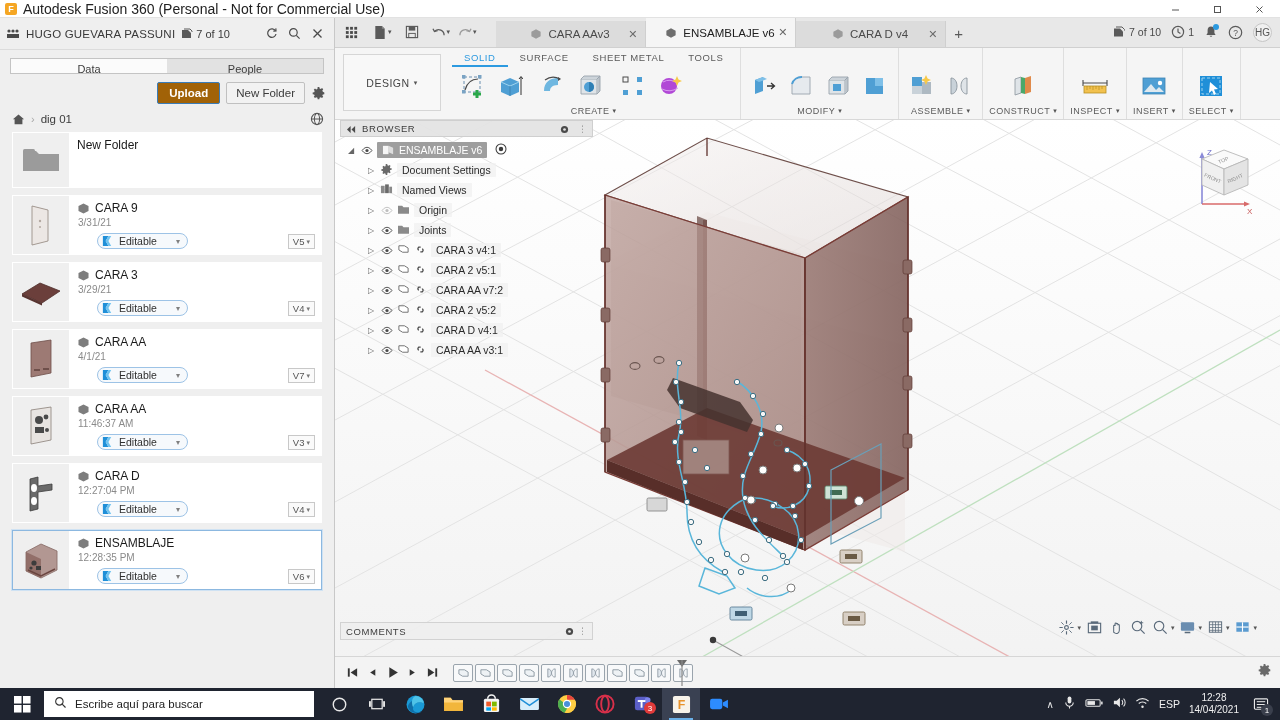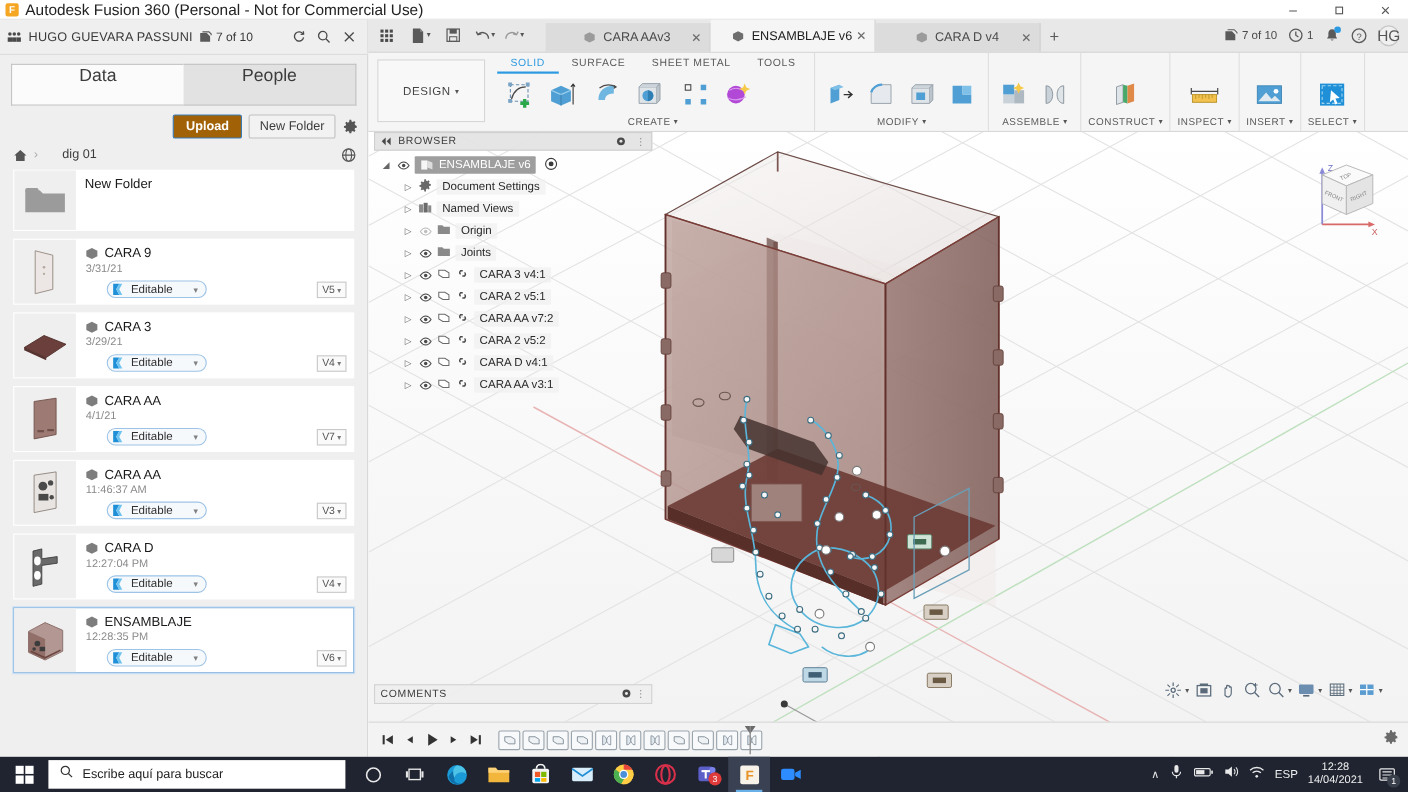--- a/index.html
+++ b/index.html
@@ -35,40 +35,40 @@
     height: 32px; display: flex; align-items: center; background: #efefef;
     border-bottom: 1px solid #dcdcdc; padding: 0 6px; gap: 6px;
   }
   .dp-ico { color: #4a4a4a; display: flex; align-items: center; }
   #dp-user { font-size: 11.5px; color: #3a3a3a; letter-spacing: .2px; flex: 0 0 auto; }
   #dp-count { font-size: 11px; color: #3a3a3a; display: flex; align-items: center; gap: 3px; }
   #dp-header .spacer { flex: 1; }
 
   #dp-tabs { display: flex; padding: 8px 10px 0 10px; }
   .dp-tab {
-    flex: 1; height: 38px; line-height: 21px; text-align: center;
-    font-size: 16px; color: #3c3c3c; border: 1px solid #c4c4c4; background: #e2e2e2;
+    flex: 1; height: 16px; line-height: 21px; text-align: center;
+    font-size: 11px; color: #3c3c3c; border: 1px solid #c4c4c4; background: #e2e2e2;
   }
   .dp-tab.active { background: #fbfbfb; border-right: none; }
   .dp-tab:last-child { border-left: none; }
 
   #dp-actions { display: flex; align-items: center; justify-content: flex-end;
                 gap: 6px; padding: 8px 8px 6px 0; }
   #btn-upload {
     background: #a16207; color: #fff; font-size: 11.5px; font-weight: bold;
     border: 1px solid #3a7cb8; border-radius: 2px; padding: 4px 11px; cursor: pointer;
   }
   #btn-newfolder {
     background: #f2f2f2; color: #3c3c3c; font-size: 11.5px;
     border: 1px solid #c0c0c0; border-radius: 2px; padding: 4px 9px; cursor: pointer;
   }
 
   #dp-crumb { display: flex; align-items: center; gap: 6px; padding: 2px 10px 6px 12px; }
   #dp-crumb .crumb-sep { color: #a8a8a8; font-size: 11px; }
-  #dp-crumb .crumb-txt { font-size: 11.5px; color: #3c3c3c; margin-left: 16px; }
+  #dp-crumb .crumb-txt { font-size: 11.5px; color: #3c3c3c; }
   #dp-crumb .spacer { flex: 1; }
 
   #dp-list { padding: 0 12px; height: 540px; overflow: hidden; }
   .dp-item {
     background: #fff; border: 1px solid transparent; display: flex;
     height: 60px; margin-bottom: 7px; position: relative;
   }
   .dp-item.selected { border: 1px solid #8cb8e0; box-shadow: 0 0 0 1px #cfe2f3; }
   .dp-item.folder { height: 56px; }
   .dp-thumb {
@@ -111,21 +111,21 @@
   }
   .doctab.active { background: #f5f5f5; color: #202020; height: 29px; }
   .doctab .tclose { position: absolute; right: 7px; font-size: 11px; color: #6a6a6a; }
   #tabstrip .plus { width: 26px; text-align: center; font-size: 15px; color: #5a5a5a;
                     line-height: 26px; cursor: pointer; }
   #tabstrip .right { margin-left: auto; display: flex; align-items: center; gap: 10px;
                      padding: 0 8px; height: 30px; }
   .tr-item { display: flex; align-items: center; gap: 3px; font-size: 10.5px; color: #4a4a4a;
              cursor: pointer; position: relative; }
   .avatar { width: 19px; height: 19px; border-radius: 50%; background: #f0f0f0;
-            border: 1px solid #c6c6c6; font-size: 14px; color: #555;
+            border: 1px solid #c6c6c6; font-size: 10px; color: #555;
             display: flex; align-items: center; justify-content: center; }
   .notif-dot { position: absolute; right: -1px; top: -1px; width: 6px; height: 6px;
                border-radius: 50%; background: #2c9ae0; }
 
   
   #ribbon { height: 72px; background: #f5f5f5; display: flex; align-items: stretch;
             border-bottom: 1px solid #d8d8d8; }
   #design-box { width: 98px; margin: 6px 6px 8px 8px; border: 1px solid #d6d6d6;
                 background: #f8f8f8; display: flex; align-items: center;
                 justify-content: center; gap: 4px; font-size: 10.5px; color: #444;

